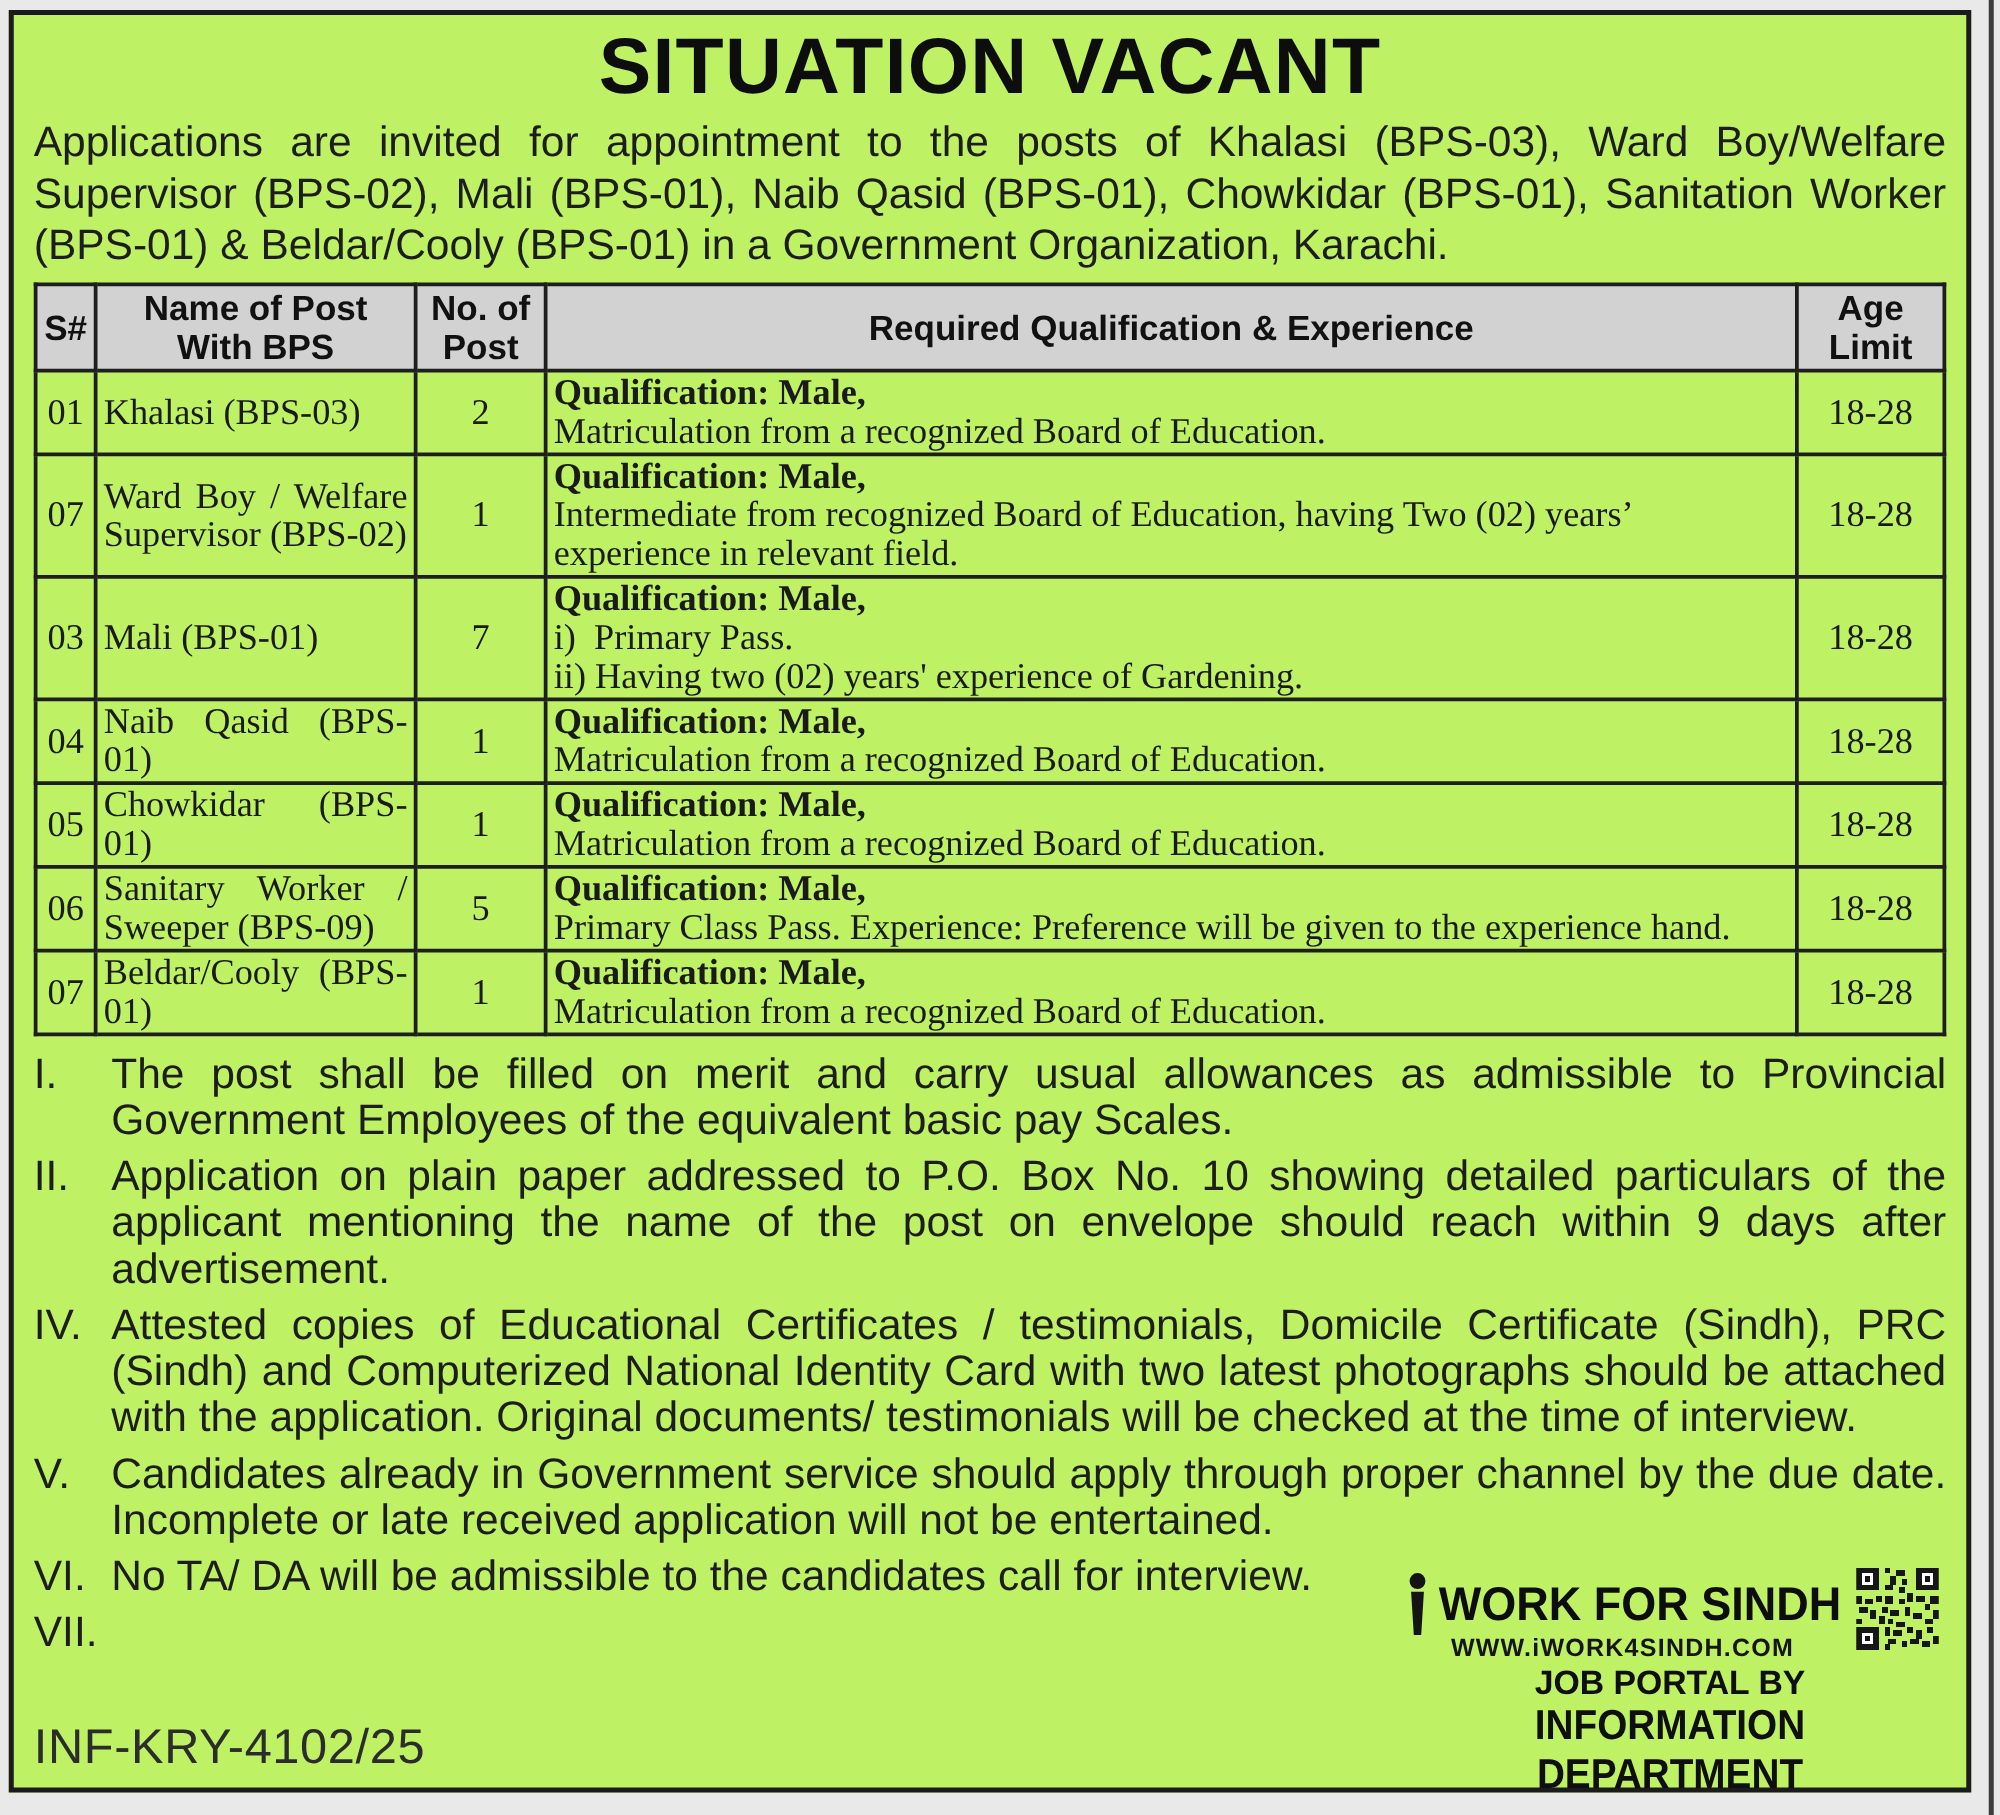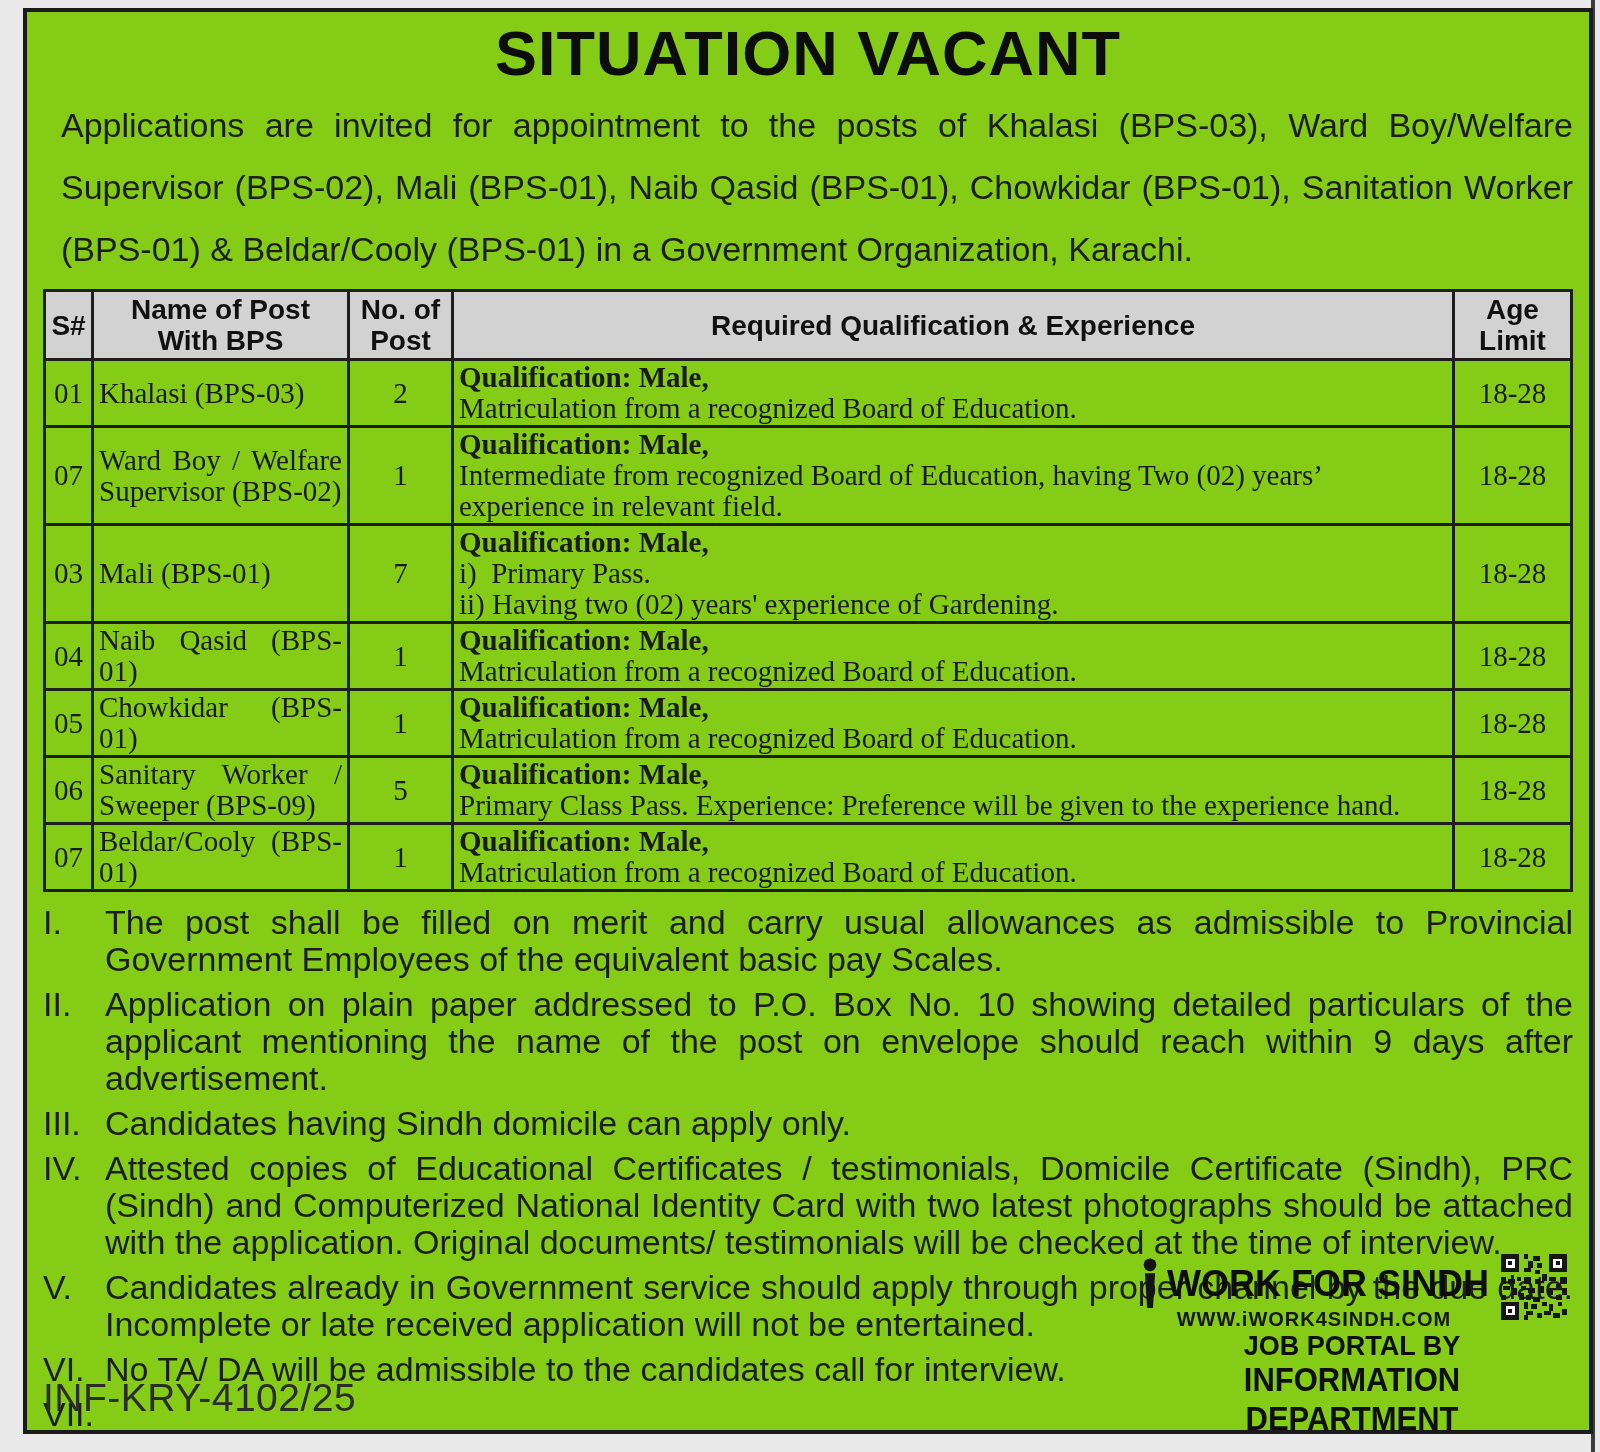--- a/index.html
+++ b/index.html
@@ -9,41 +9,40 @@
     font-family:"Liberation Sans", sans-serif;
     color:#141414;
     position:relative;
     overflow:hidden;
   }
   .col-rule {
     position:absolute; right:5px; top:0; width:4px; height:100%;
     background:#3c3c3c;
   }
   .ad-frame {
-    position:absolute; left:23px; top:8px;
+    position:absolute; left:7px; top:8px;
     width:1570px; height:1426px;
-    background:#84cc16;
+    background:#bef264;
     border:4px solid #1b1b1b;
     padding:6px 16px 0 16px;
   }
   .title {
     text-align:center;
     font-size:63px;
     font-weight:900;
     letter-spacing:1px;
     line-height:66px;
     margin:2px 0 8px 0;
     color:#0d0d0d;
   }
   .intro {
     font-size:34px;
-    line-height:62px;
+    line-height:41px;
     text-align:justify;
     color:#1d1d1d;
-    margin-left:18px;
   }
   table.vacancy {
     width:100%;
     border-collapse:collapse;
     margin-top:9px;
     table-layout:fixed;
   }
   table.vacancy th, table.vacancy td {
     border:3px solid #1e1e1e;
   }
@@ -223,24 +222,20 @@
   </table>
 
   <div class="notes">
       <div class="note">
         <span class="note-num">I.</span>
         <span class="note-text">The post shall be filled on merit and carry usual allowances as admissible to Provincial Government Employees of the equivalent basic pay Scales.</span>
       </div>
       <div class="note">
         <span class="note-num">II.</span>
         <span class="note-text">Application on plain paper addressed to P.O. Box No. 10 showing detailed particulars of the applicant mentioning the name of the post on envelope should reach within 9 days after advertisement.</span>
-      </div>
-      <div class="note">
-        <span class="note-num">III.</span>
-        <span class="note-text">Candidates having Sindh domicile can apply only.</span>
       </div>
       <div class="note">
         <span class="note-num">IV.</span>
         <span class="note-text">Attested copies of Educational Certificates / testimonials, Domicile Certificate (Sindh), PRC (Sindh) and Computerized National Identity Card with two latest photographs should be attached with the application. Original documents/ testimonials will be checked at the time of interview.</span>
       </div>
       <div class="note">
         <span class="note-num">V.</span>
         <span class="note-text">Candidates already in Government service should apply through proper channel by the due date. Incomplete or late received application will not be entertained.</span>
       </div>
       <div class="note">

